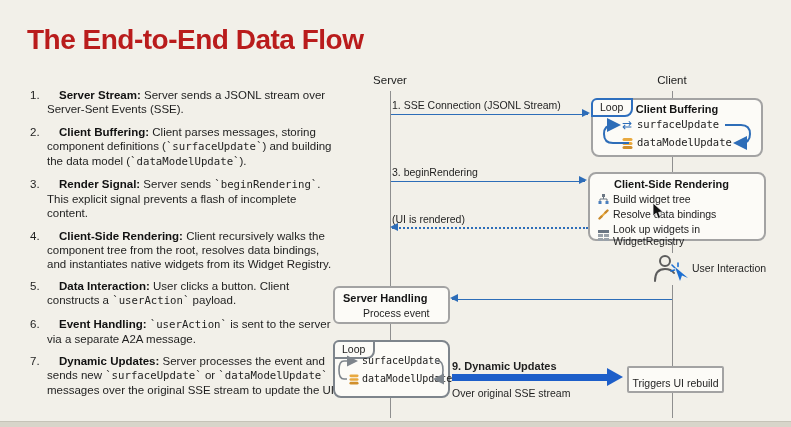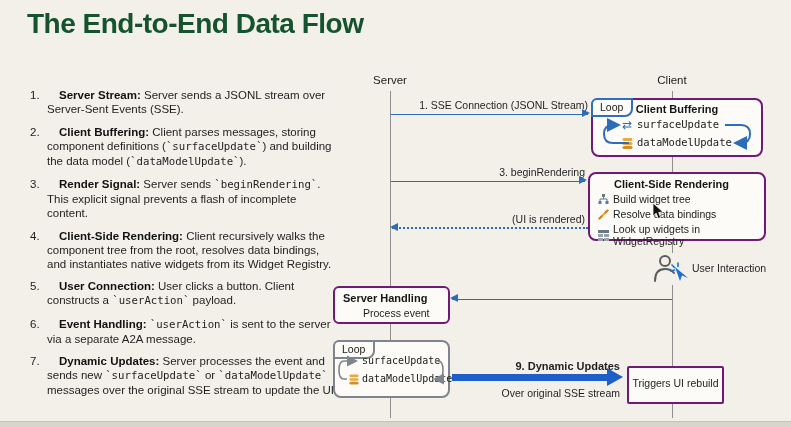--- a/index.html
+++ b/index.html
@@ -9,45 +9,45 @@
     font-family:"Liberation Sans", sans-serif;
     background:#f2f0e9;
     color:#1e1e1e;
     overflow:hidden;
   }
   code {
     font-family:"DejaVu Sans Mono", monospace;
     font-size:0.93em;
   }
   .title {
-    position:absolute; left:27px; top:8px;
-    font-size:28px; font-weight:bold; letter-spacing:-0.5px; color:#14532d;
+    position:absolute; left:27px; top:24px;
+    font-size:28px; font-weight:bold; letter-spacing:-0.5px; color:#b91c1c;
   }
   
   .steps { position:absolute; left:30px; top:88px; width:308px; }
   .step { display:flex; margin-bottom:8.5px; font-size:11.5px; line-height:14px; }
   .step-num { flex:0 0 17px; }
   .step-body b { color:#111;margin-left:12px; }
   
   .abs { position:absolute; }
   .lifeline { position:absolute; width:1px; background:#8f8f8f; }
   .ll-label { position:absolute; width:80px; text-align:center; font-size:11.5px; color:#222; }
   .msg-line { position:absolute; height:0; border-top:1.6px solid #2d6db8; }
   .msg-line.dotted { border-top:2px dotted #2d6db8; }
   .head-r::after {
     content:""; position:absolute; right:-2px; top:-5.6px;
     border-left:8px solid #2d6db8; border-top:4.5px solid transparent; border-bottom:4.5px solid transparent;
   }
   .head-l::before {
     content:""; position:absolute; left:-2px; top:-6px;
     border-right:8px solid #2d6db8; border-top:4.5px solid transparent; border-bottom:4.5px solid transparent;
   }
-  .msg-label { position:absolute; text-align:right; font-size:10.5px; color:#1f1f1f; }
+  .msg-label { position:absolute; text-align:left; font-size:10.5px; color:#1f1f1f; }
   .box {
-    position:absolute; background:#fcfbf7; border:2px solid #701a75; border-radius:8px;
+    position:absolute; background:#fcfbf7; border:2px solid #a3a3a3; border-radius:8px;
   }
   .box.gray { border-color:#7e858c; }
   .loop-tab {
     position:absolute; left:-2px; top:-2px; padding:1px 8px 2px 7px;
     border:2px solid #2e6fbe; border-radius:6px 0 8px 0;
     font-size:10.5px; background:#fcfbf7; color:#222;
   }
   .loop-tab.gray { border-color:#7e858c; }
   .box-title { position:absolute; font-weight:bold; font-size:11px; color:#151515; }
   .mono-row { position:absolute; font-family:"DejaVu Sans Mono", monospace; color:#222; }
@@ -79,21 +79,21 @@
   <div class="step">
     <span class="step-num">3.</span>
     <span class="step-body"><b>Render Signal:</b><span> Server sends <code>`beginRendering`</code>. This explicit signal prevents a flash of incomplete content.</span></span>
   </div>
   <div class="step">
     <span class="step-num">4.</span>
     <span class="step-body"><b>Client-Side Rendering:</b><span> Client recursively walks the component tree from the root, resolves data bindings, and instantiates native widgets from its Widget Registry.</span></span>
   </div>
   <div class="step">
     <span class="step-num">5.</span>
-    <span class="step-body"><b>User Connection:</b><span> User clicks a button. Client constructs a <code>`userAction`</code> payload.</span></span>
+    <span class="step-body"><b>Data Interaction:</b><span> User clicks a button. Client constructs a <code>`userAction`</code> payload.</span></span>
   </div>
   <div class="step">
     <span class="step-num">6.</span>
     <span class="step-body"><b>Event Handling:</b><span> <code>`userAction`</code> is sent to the server via a separate A2A message.</span></span>
   </div>
   <div class="step">
     <span class="step-num">7.</span>
     <span class="step-body"><b>Dynamic Updates:</b><span> Server processes the event and sends new <code>`surfaceUpdate`</code> or <code>`dataModelUpdate`</code> messages over the original SSE stream to update the UI.</span></span>
   </div>
 </div>
@@ -213,21 +213,21 @@
         </defs>
       <path d="M 12 37 H 9 Q 4 37 4 28 Q 4 19 9 19 H 20" fill="none" stroke="#7e858c" stroke-width="1.6" marker-end="url(#grayhead)"></path>
       <path d="M 100 19 H 103 Q 108 19 108 28 Q 108 37 103 37 H 101" fill="none" stroke="#7e858c" stroke-width="1.6" marker-end="url(#grayhead)"></path>
     </svg>
   </div>
 
   <div class="msg-label" style="left:452px;top:360px;width:168px;font-weight:bold;font-size:11px;">9. Dynamic Updates</div>
   <div class="thick-arrow" style="left:452px;top:374px;width:156px;"></div>
   <div class="msg-label" style="left:452px;top:387px;width:168px;">Over original SSE stream</div>
 
-  <div class="box" style="left:627px;top:366px;width:97px;height:38px;border-radius:2px;">
+  <div class="box" style="left:627px;top:366px;width:97px;height:27px;border-radius:2px;">
     <div class="abs" style="left:0;right:0;top:9px;text-align:center;font-size:10.5px;">Triggers UI rebuild</div>
   </div>
 
   <svg class="abs" style="left:652px;top:203px;" width="12" height="17" viewBox="0 0 12 17">
     <path d="M1 0 L1 13 L4.2 10.2 L6.2 15.5 L8.6 14.5 L6.6 9.4 L11 9 Z" fill="#111" stroke="#f5f5f5" stroke-width="0.8"></path>
   </svg>
 
 </div>
 
 <div class="bottom-strip"></div>

